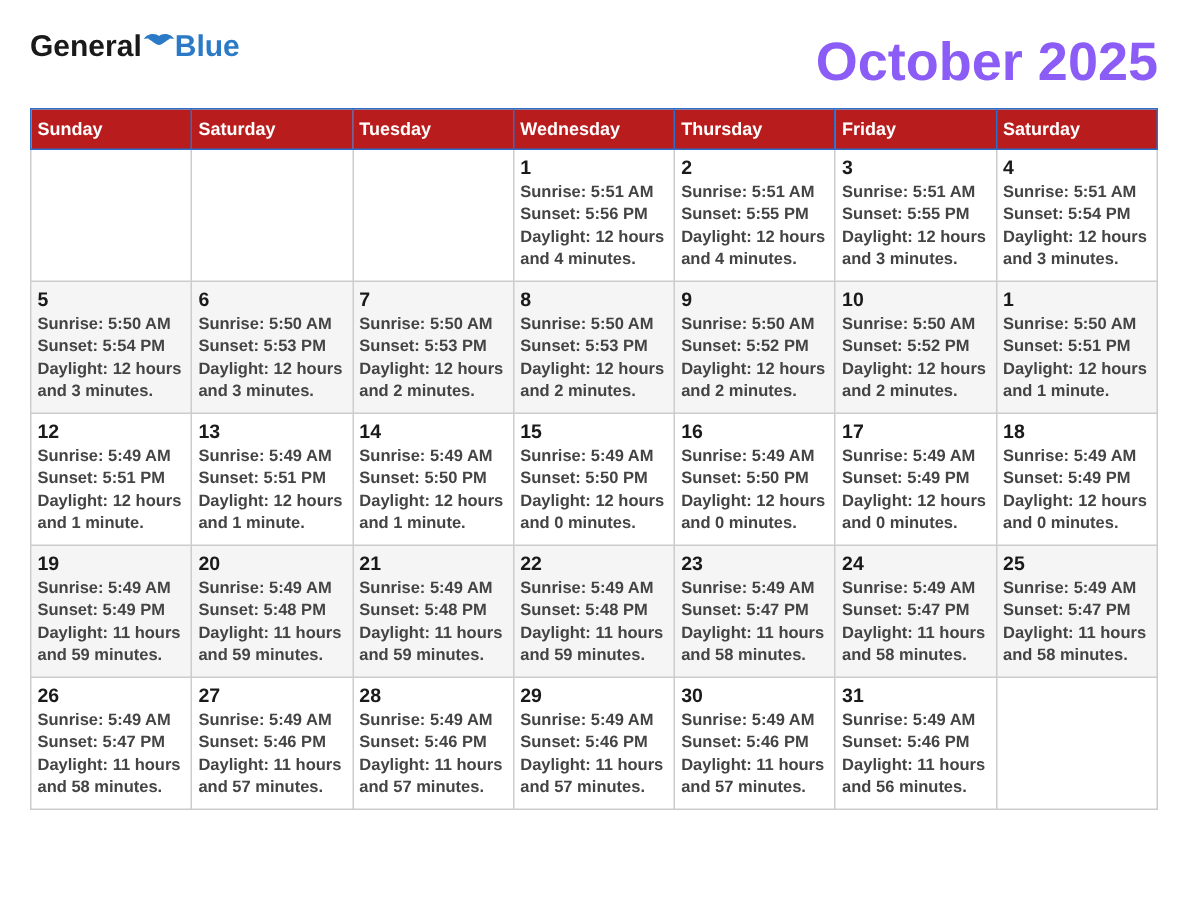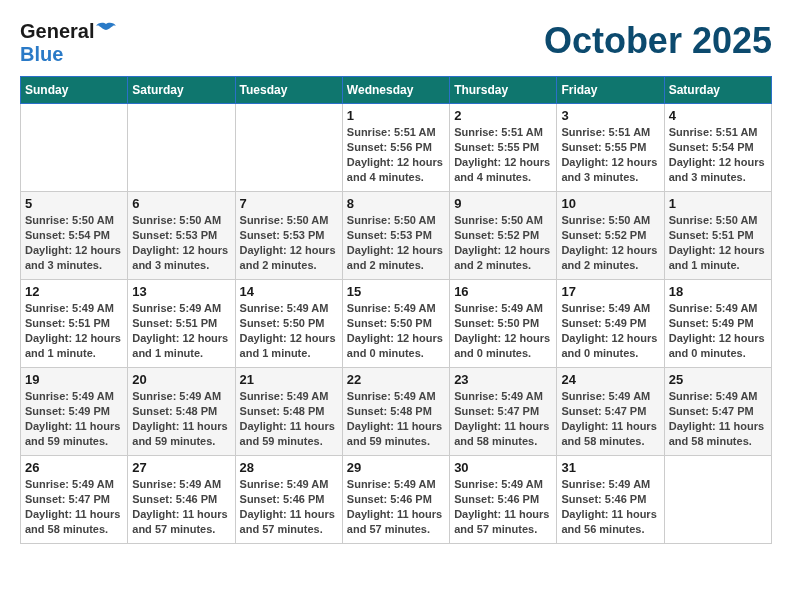--- a/index.html
+++ b/index.html
@@ -15,34 +15,34 @@
       align-items: flex-start;
       justify-content: space-between;
       margin-bottom: 10px;
     }
     .title-block {
       text-align: right;
     }
     .month-year {
       font-size: 36px;
       font-weight: bold;
-      color: #0c4a6e;
+      color: #8b5cf6;
     }
     .location {
       font-size: 14px;
       color: #333;
       margin-top: 2px;
     }
     .calendar {
       width: 100%;
       border-collapse: collapse;
       table-layout: fixed;
     }
     .calendar thead tr th {
-      background: #0f766e;
+      background: #b91c1c;
       color: #fff;
       font-size: 12px;
       font-weight: bold;
       padding: 6px 4px;
       text-align: left;
       border: 1px solid #2a6fc9;
     }
     .calendar tbody tr td {
       vertical-align: top;
       border: 1px solid #ccc;
@@ -64,21 +64,22 @@
       margin-bottom: 2px;
     }
     .day-info {
       font-size: 11px;
       color: #444;
       line-height: 1.35;
       font-weight: bold;
     }
     .logo-wrapper {
       display: flex;
-      flex-direction: column;
+      flex-direction: row;
+      align-items: flex-end;
     }
     .logo-line1 {
       display: flex;
       align-items: center;
     }
     .logo-general {
       font-size: 20px;
       font-weight: bold;
       color: #1a1a1a;
     }

